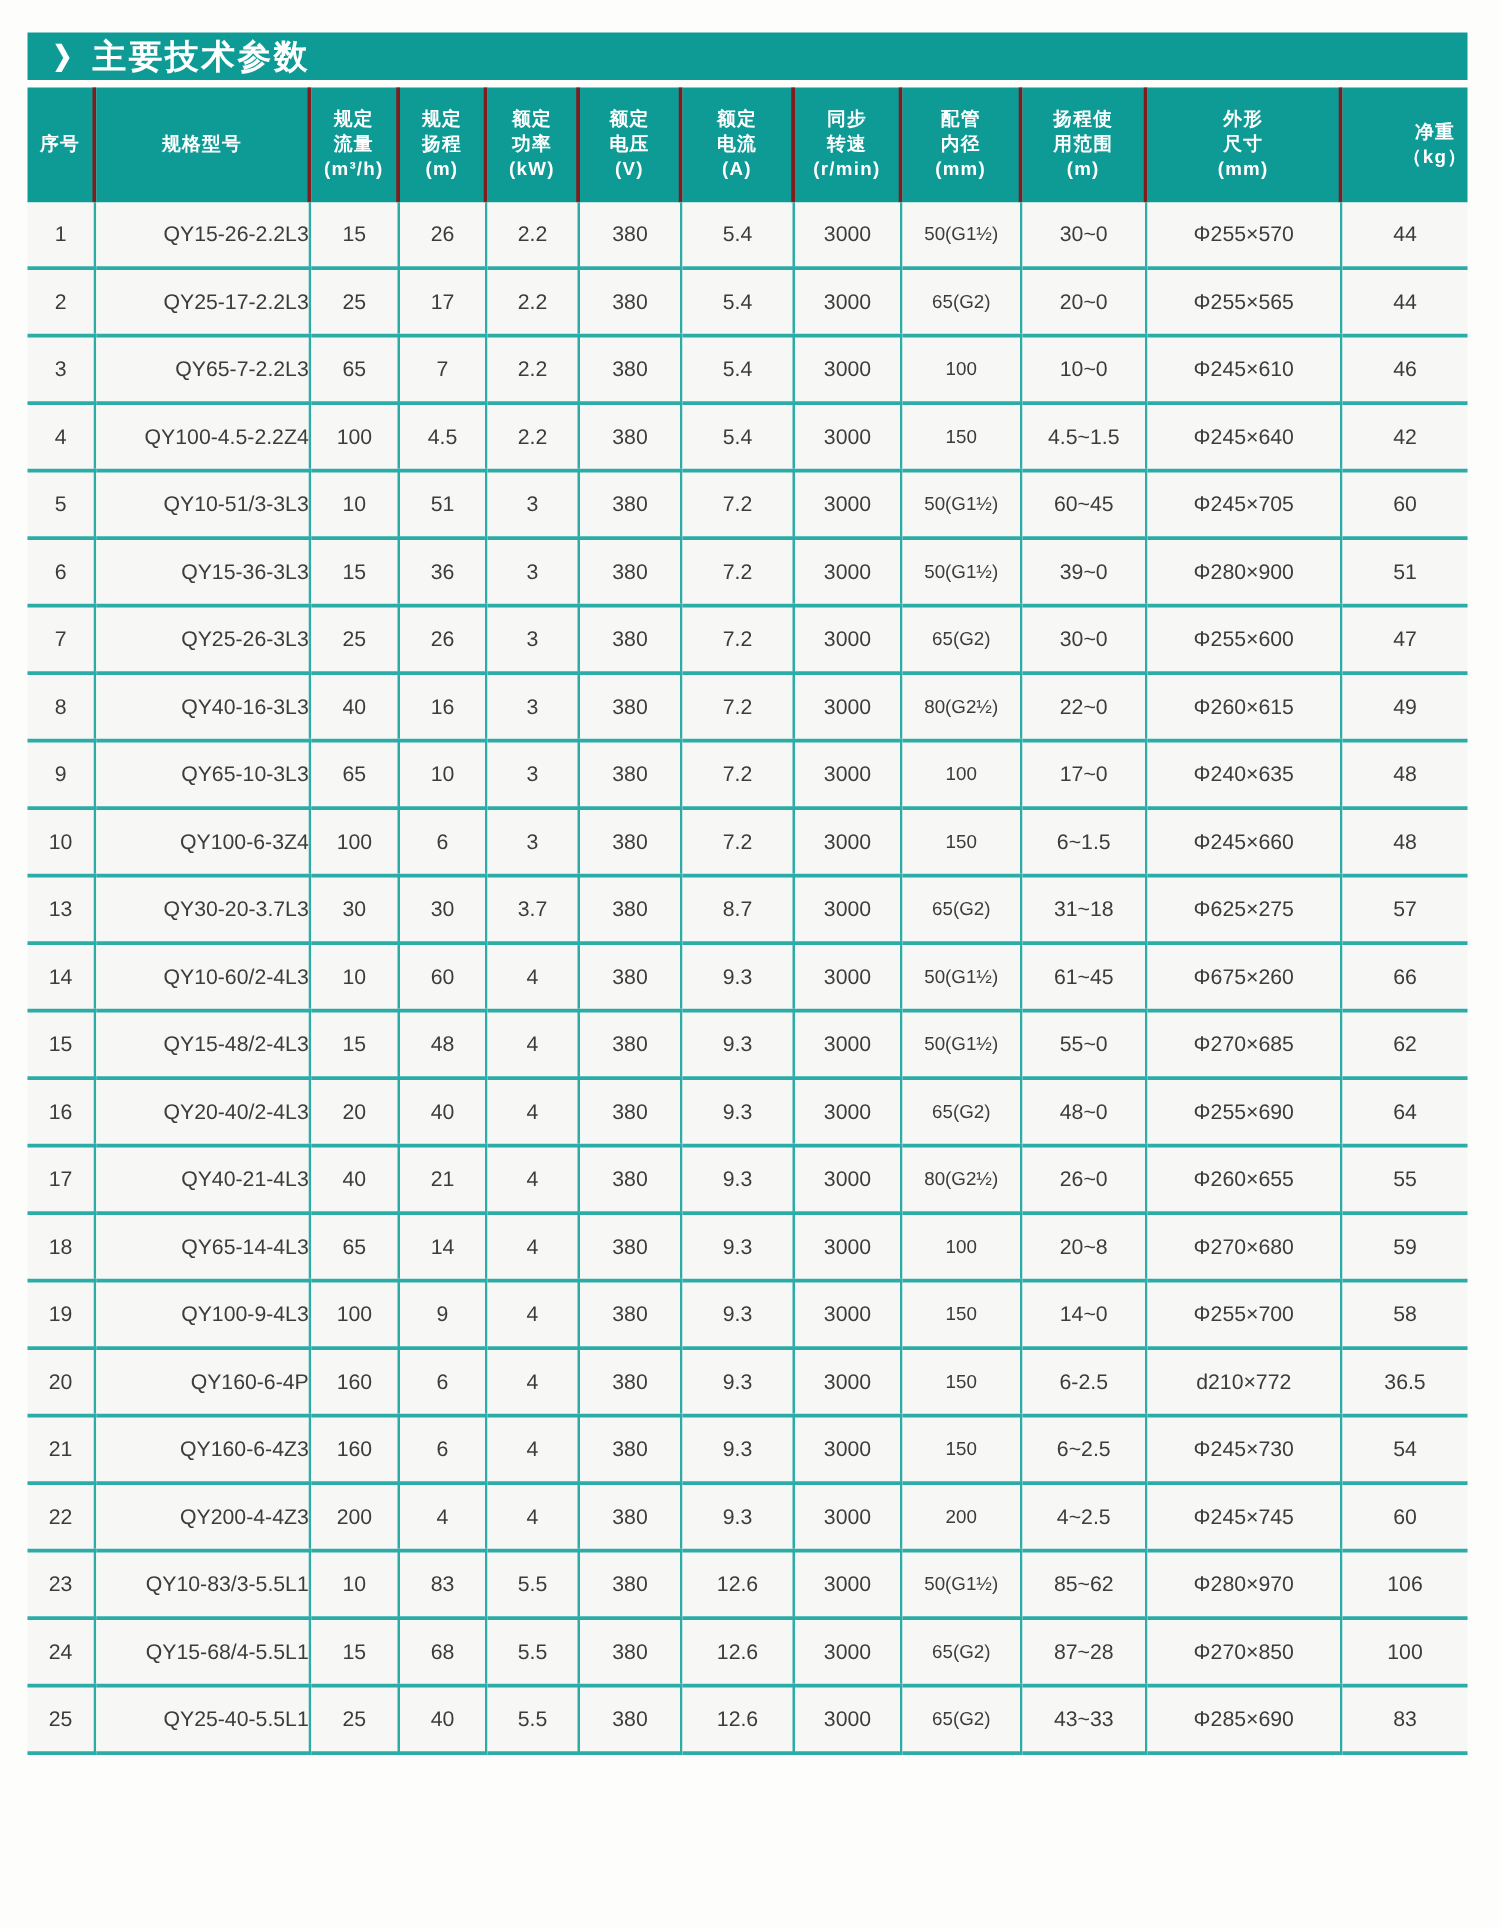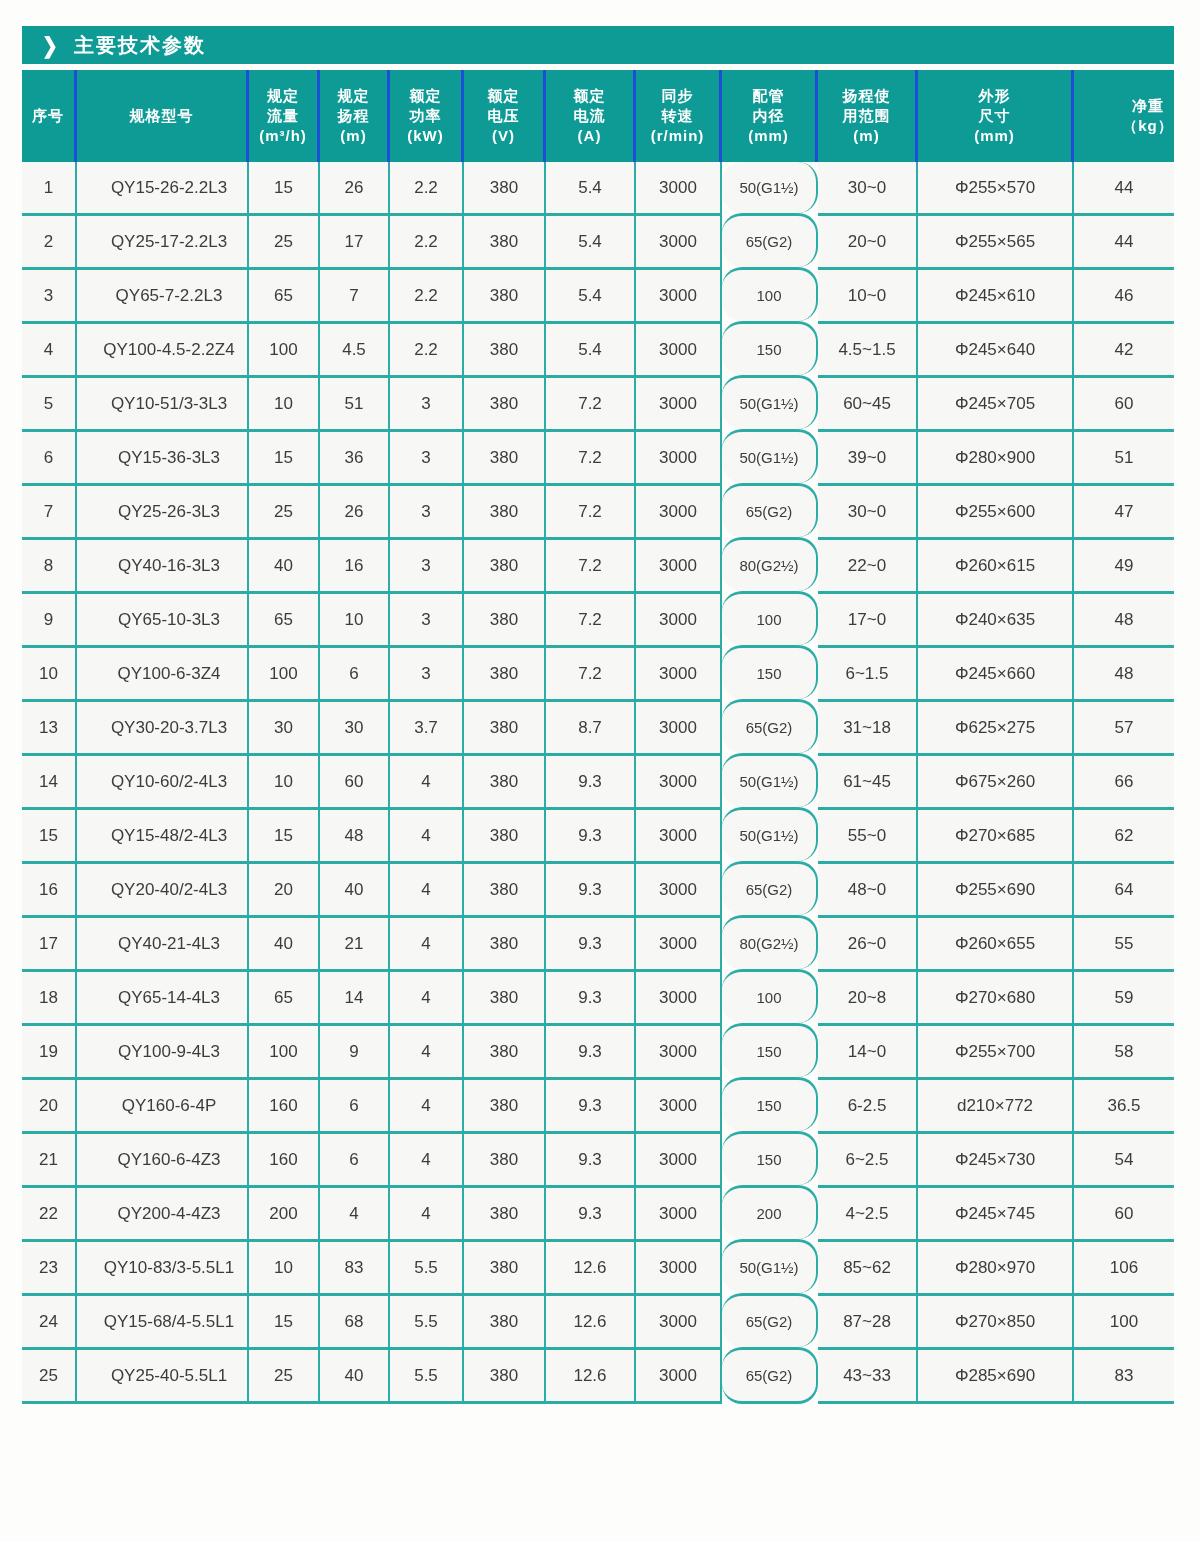--- a/index.html
+++ b/index.html
@@ -25,21 +25,21 @@
     padding-left: 20px;
     margin-bottom: 6px;
   }
   .title-bar .arrow {
     font-size: 19px;
     font-weight: bold;
     margin-right: 16px;
     transform: scaleY(1.15);
   }
   .title-bar .title-text {
-    font-size: 20px;
+    font-size: 27px;
     font-weight: bold;
     letter-spacing: 2px;
   }
   
   table.specs {
     width: 1152px;
     table-layout: fixed;
     border-collapse: separate;
     border-spacing: 0;
   }
@@ -59,21 +59,21 @@
   table.specs th {
     background: #0e9b96;
     color: #ffffff;
     height: 92px;
     font-size: 15px;
     font-weight: bold;
     line-height: 1.35;
     text-align: center;
     vertical-align: middle;
     white-space: pre-line;
-    border-right: 3px solid #1d4ed8;
+    border-right: 3px solid #7f1d1d;
     padding: 0;
     letter-spacing: 1px;
   }
   table.specs th:last-child { border-right: none; padding-left: 48px; }
 
   table.specs td {
     background: #f7f7f5;
     color: #3c3c3c;
     height: 51px;
     font-size: 17px;
@@ -81,24 +81,24 @@
     vertical-align: middle;
     border-right: 2px solid #2caca6;
     border-top: 3px solid #2caca6;
     padding: 0;
   }
   table.specs tbody tr:first-child td { border-top: none; }
   table.specs tbody tr:last-child td { border-bottom: 3px solid #2caca6; }
   table.specs td:last-child { border-right: none; }
 
   table.specs td.col-model {
-    text-align: center;
+    text-align: right;
     padding-left: 14px;
   }
-  table.specs td.col-pipe { font-size: 15px; border-radius: 20px; }
+  table.specs td.col-pipe { font-size: 15px; }
 </style>
 </head>
 <body>
 
 <div class="page">
 
   <div class="title-bar">
     <span class="arrow">❯</span>
     <span class="title-text">主要技术参数</span>
   </div>

